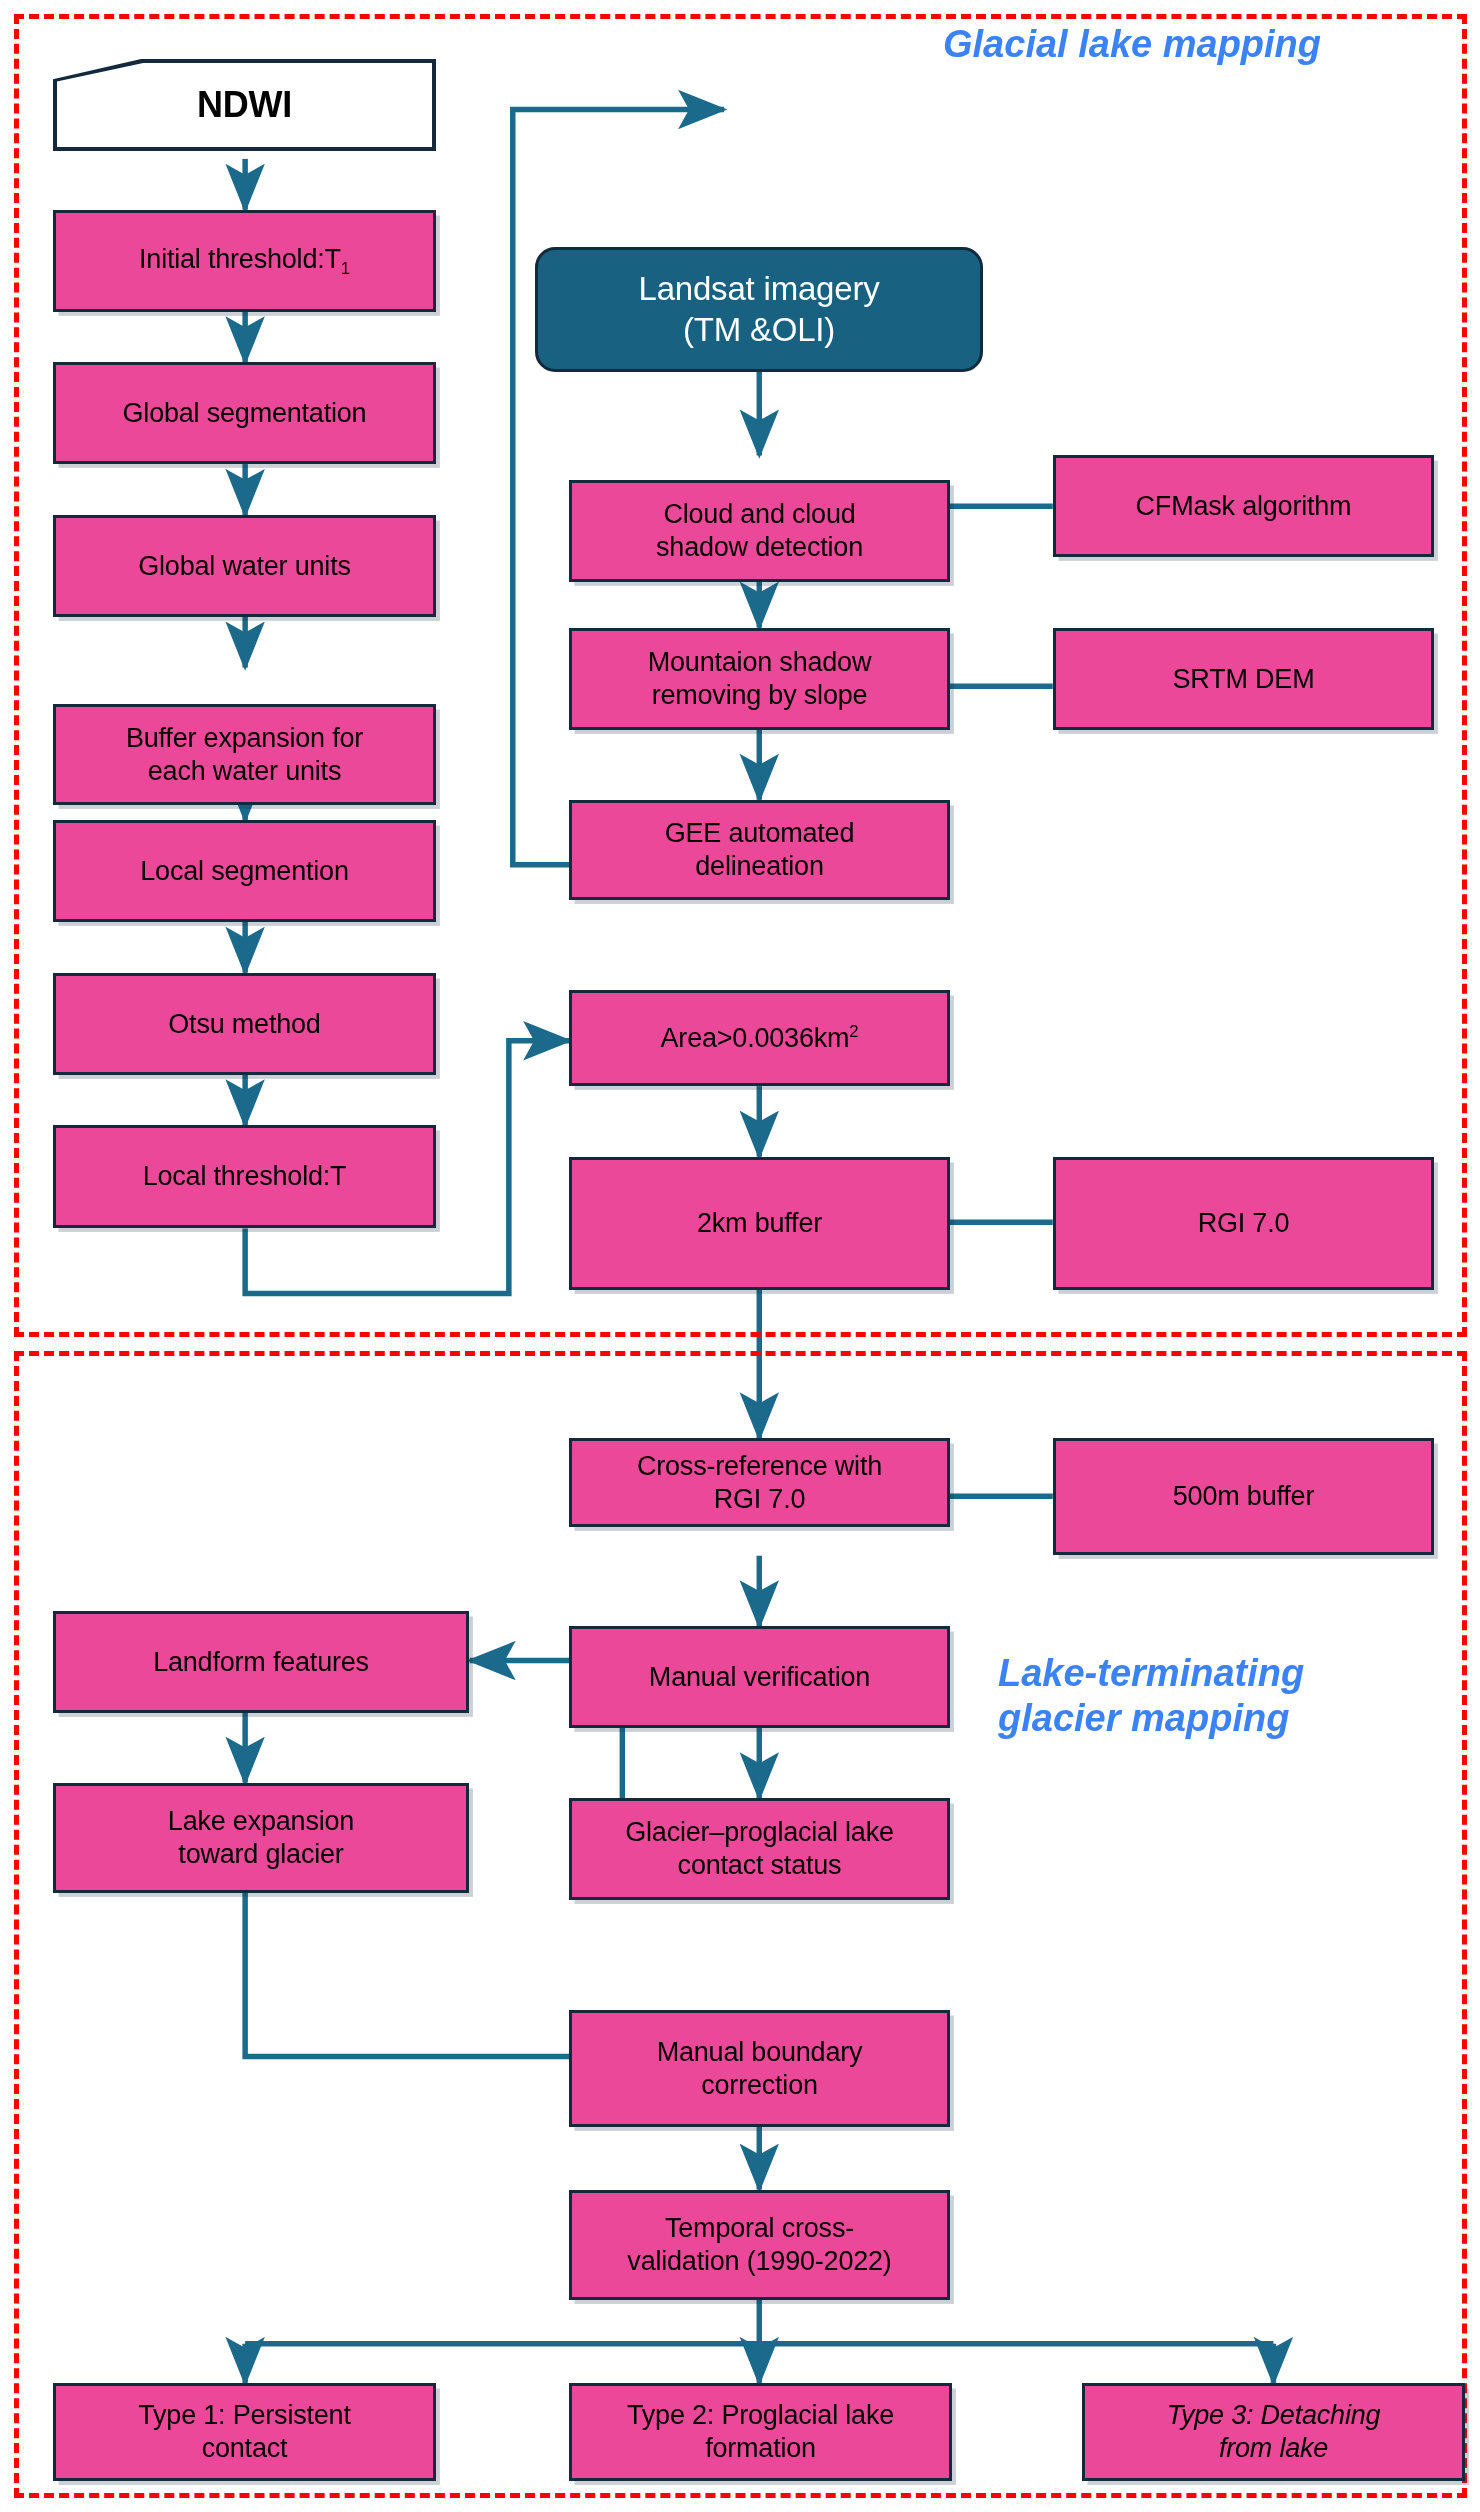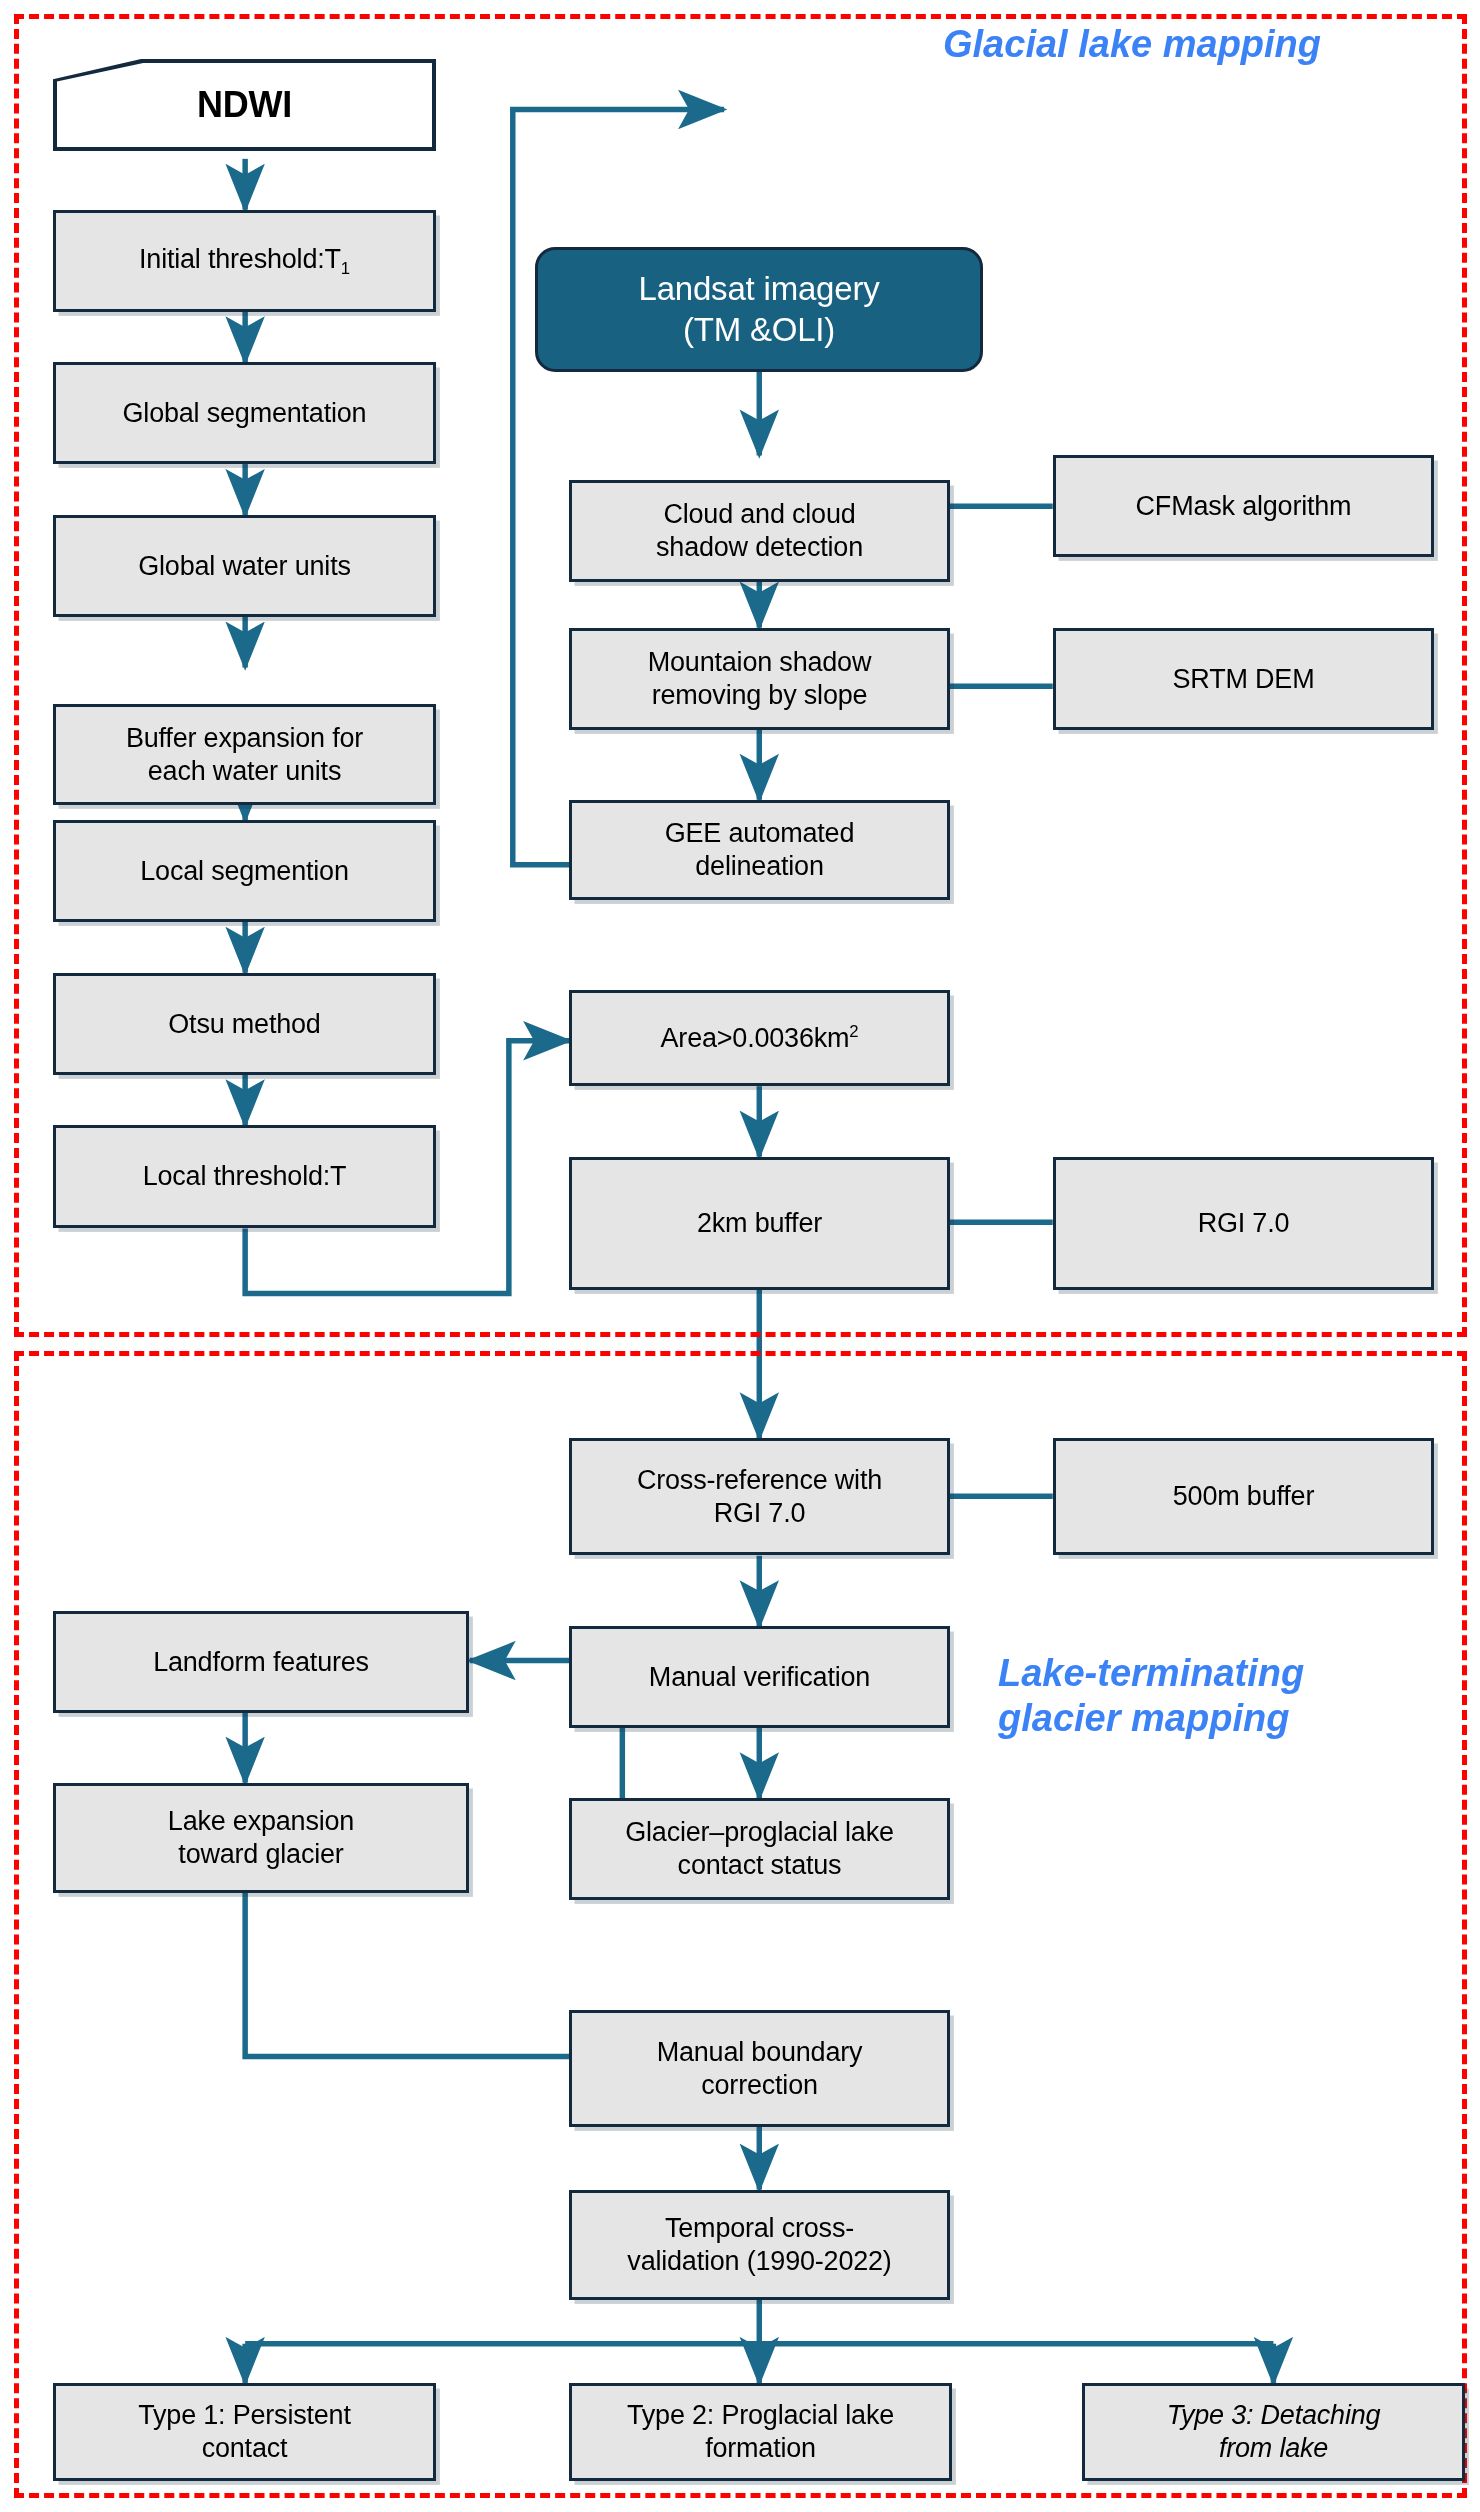--- a/index.html
+++ b/index.html
@@ -21,21 +21,21 @@
     position: absolute;
     left: 0;
     top: 0;
     width: 1481px;
     height: 2512px;
   }
   
   .node {
     position: absolute;
     box-sizing: border-box;
-    background: #e5e5e5;
+    background: #ec4899;
     border: 3.9px solid #13293d;
     display: flex;
     align-items: center;
     justify-content: center;
     text-align: center;
     color: #000000;
     font-size: 27px;
     line-height: 1.22;
     padding: 3.1px 7.8px;
     letter-spacing: -0.2px;
@@ -235,21 +235,21 @@
   </div>
 
   <div class="node shadowed" style="left:1053px; top:628px; width:381px; height:102px;">
     <span class="label">SRTM DEM</span>
   </div>
 
   <div class="node shadowed" style="left:1053px; top:1157px; width:381px; height:133px;">
     <span class="label">RGI 7.0</span>
   </div>
 
-  <div class="node shadowed" style="left:569px; top:1438px; width:381px; height:117px;">
+  <div class="node shadowed" style="left:569px; top:1438px; width:381px; height:89px;">
     <span class="label">Cross-reference with
 RGI 7.0</span>
   </div>
 
   <div class="node shadowed" style="left:1053px; top:1438px; width:381px; height:117px;">
     <span class="label">500m buffer</span>
   </div>
 
   <div class="node shadowed" style="left:569px; top:1626px; width:381px; height:102px;">
     <span class="label">Manual verification</span>

